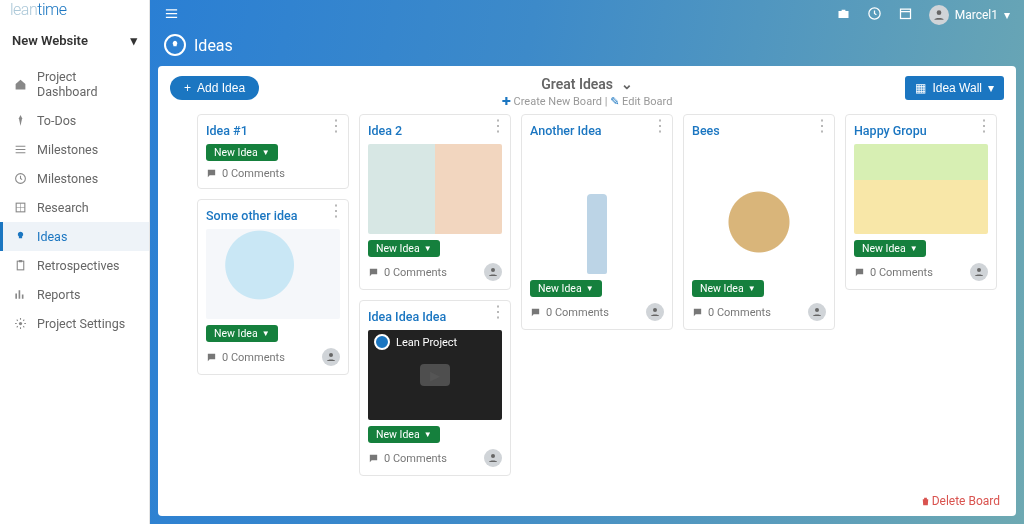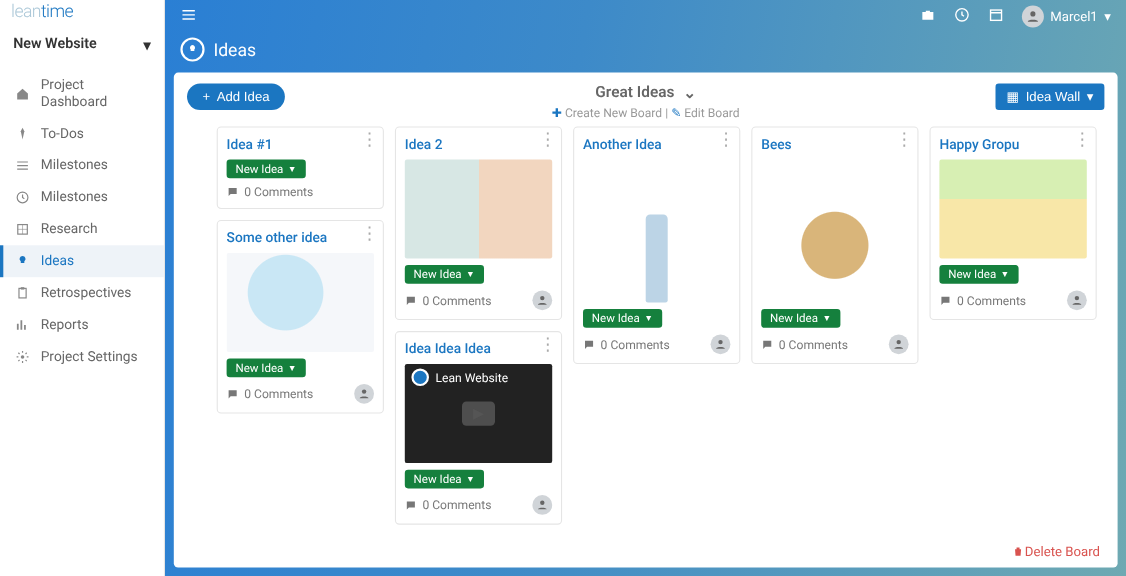--- a/index.html
+++ b/index.html
@@ -243,21 +243,21 @@
                 </span>
                 <span class="mini-avatar">
                   <svg viewBox="0 0 24 24">
                     <circle cx="12" cy="8" r="4"></circle>
                     <path d="M4 20c0-4 16-4 16 0"></path>
                   </svg>
                 </span>
               </div></div>
             <div class="card"><div class="card-title">Idea Idea Idea</div><div class="more-dots">⋮</div><div class="thumb video">
                 <span class="dot"></span>
-                <span class="title">Lean Website</span>
+                <span class="title">Lean Project</span>
                 <span class="play">▶</span>
               </div><span class="tag">
                 <span>New Idea</span>
                 <span class="caret">▼</span>
               </span><div class="card-foot">
                 <span class="comments">
                   <svg viewBox="0 0 24 24">
                     <path d="M4 4h16v12H8l-4 4z"></path>
                   </svg>
                   <span>0 Comments</span>

